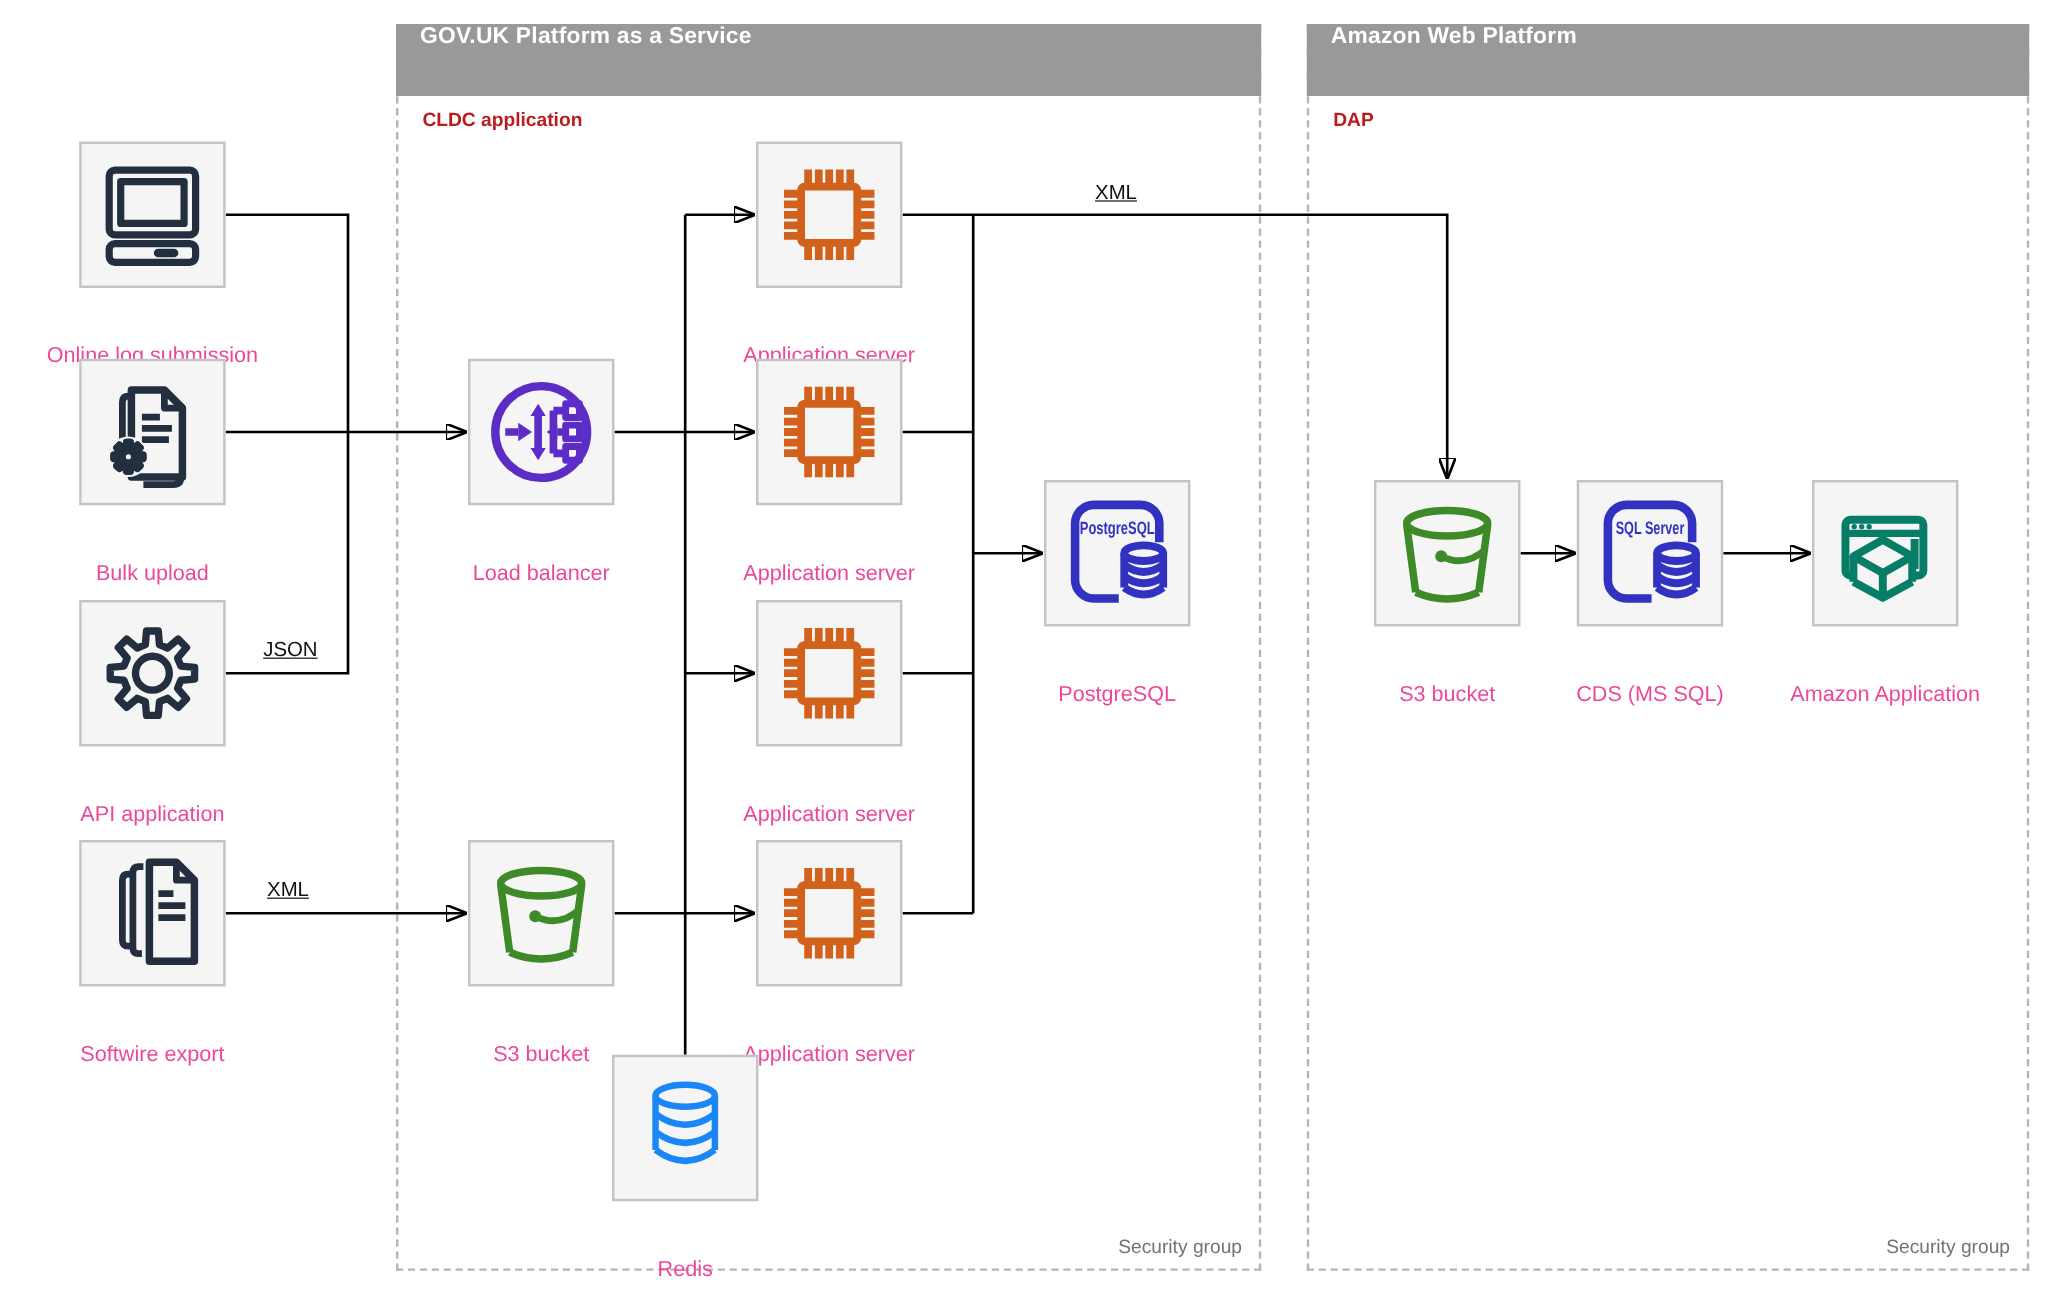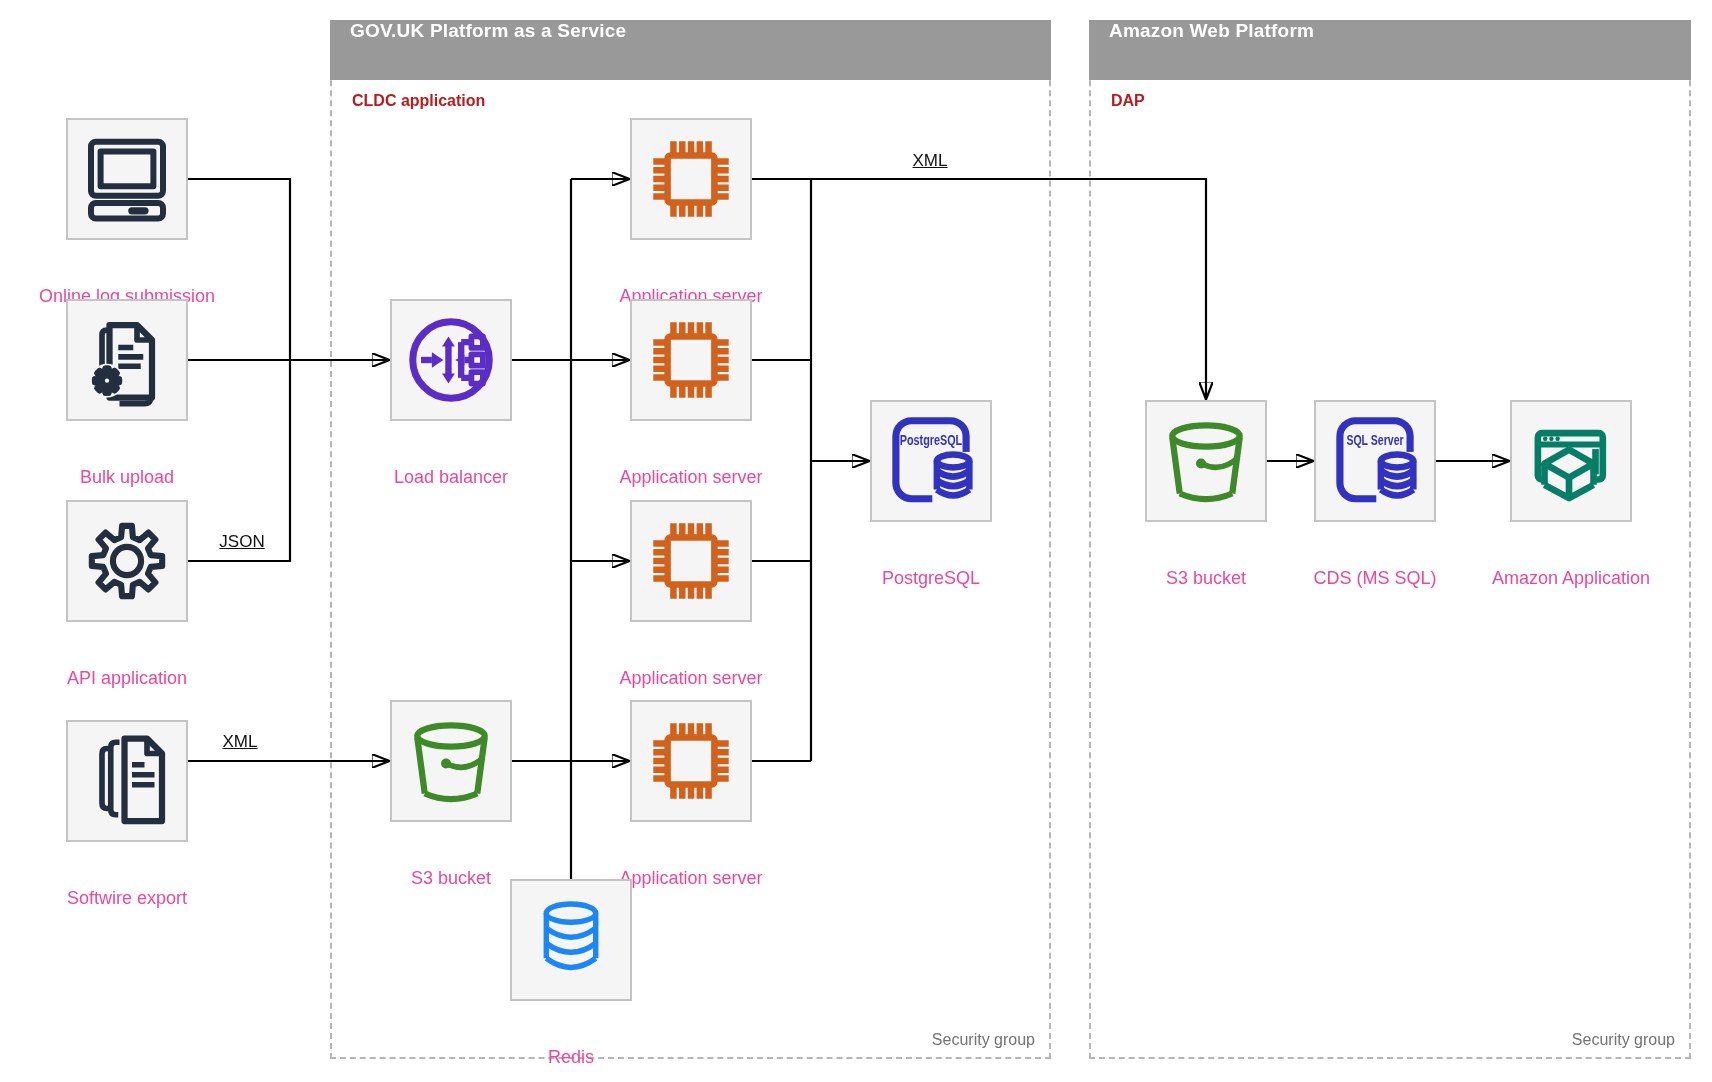--- a/index.html
+++ b/index.html
@@ -154,21 +154,21 @@
                    L44.8 59.4 L44 68.7 L36 68.7 L35.2 59.4 L29.7 57.1 L22.5 63.2 L16.8 57.5 L22.9 50.3
                    L20.6 44.8 L11.3 44 L11.3 36 L20.6 35.2 L22.9 29.7 L16.8 22.5 L22.5 16.8 L29.7 22.9
                    L35.2 20.6 L36 11.3 L44 11.3 L44.8 20.6 L50.3 22.9 L57.5 16.8 L63.2 22.5 L57.1 29.7 Z"></path>
           <circle cx="40" cy="40" r="11.5"></circle>
         </g>
       </svg>
     </div>
     <div class="nlabel">API application</div>
   </div>
 
-  <div class="node" style="left:66px;top:720px">
+  <div class="node" style="left:66px;top:700px">
     <div class="box">
       <svg class="icon" viewBox="0 0 80 80" width="100" height="100">
         <g stroke="#232f3e" stroke-width="5">
           <path d="M27 14 H24 Q20 14 20 18 V58 Q20 62 24 62 H26" stroke-width="4.5"></path>
           <path d="M34 9 H31 Q27 9 27 13 V63 Q27 67 31 67 H33" stroke-width="4.5"></path>
           <path d="M38 6 H56 L68 18 V72 H38 Z"></path>
           <path d="M56 6 V18 H68" stroke-width="4.5"></path>
           <path d="M44 27 H54 M44 35 H62 M44 43 H62" stroke-width="4.5"></path>
         </g>
       </svg>

